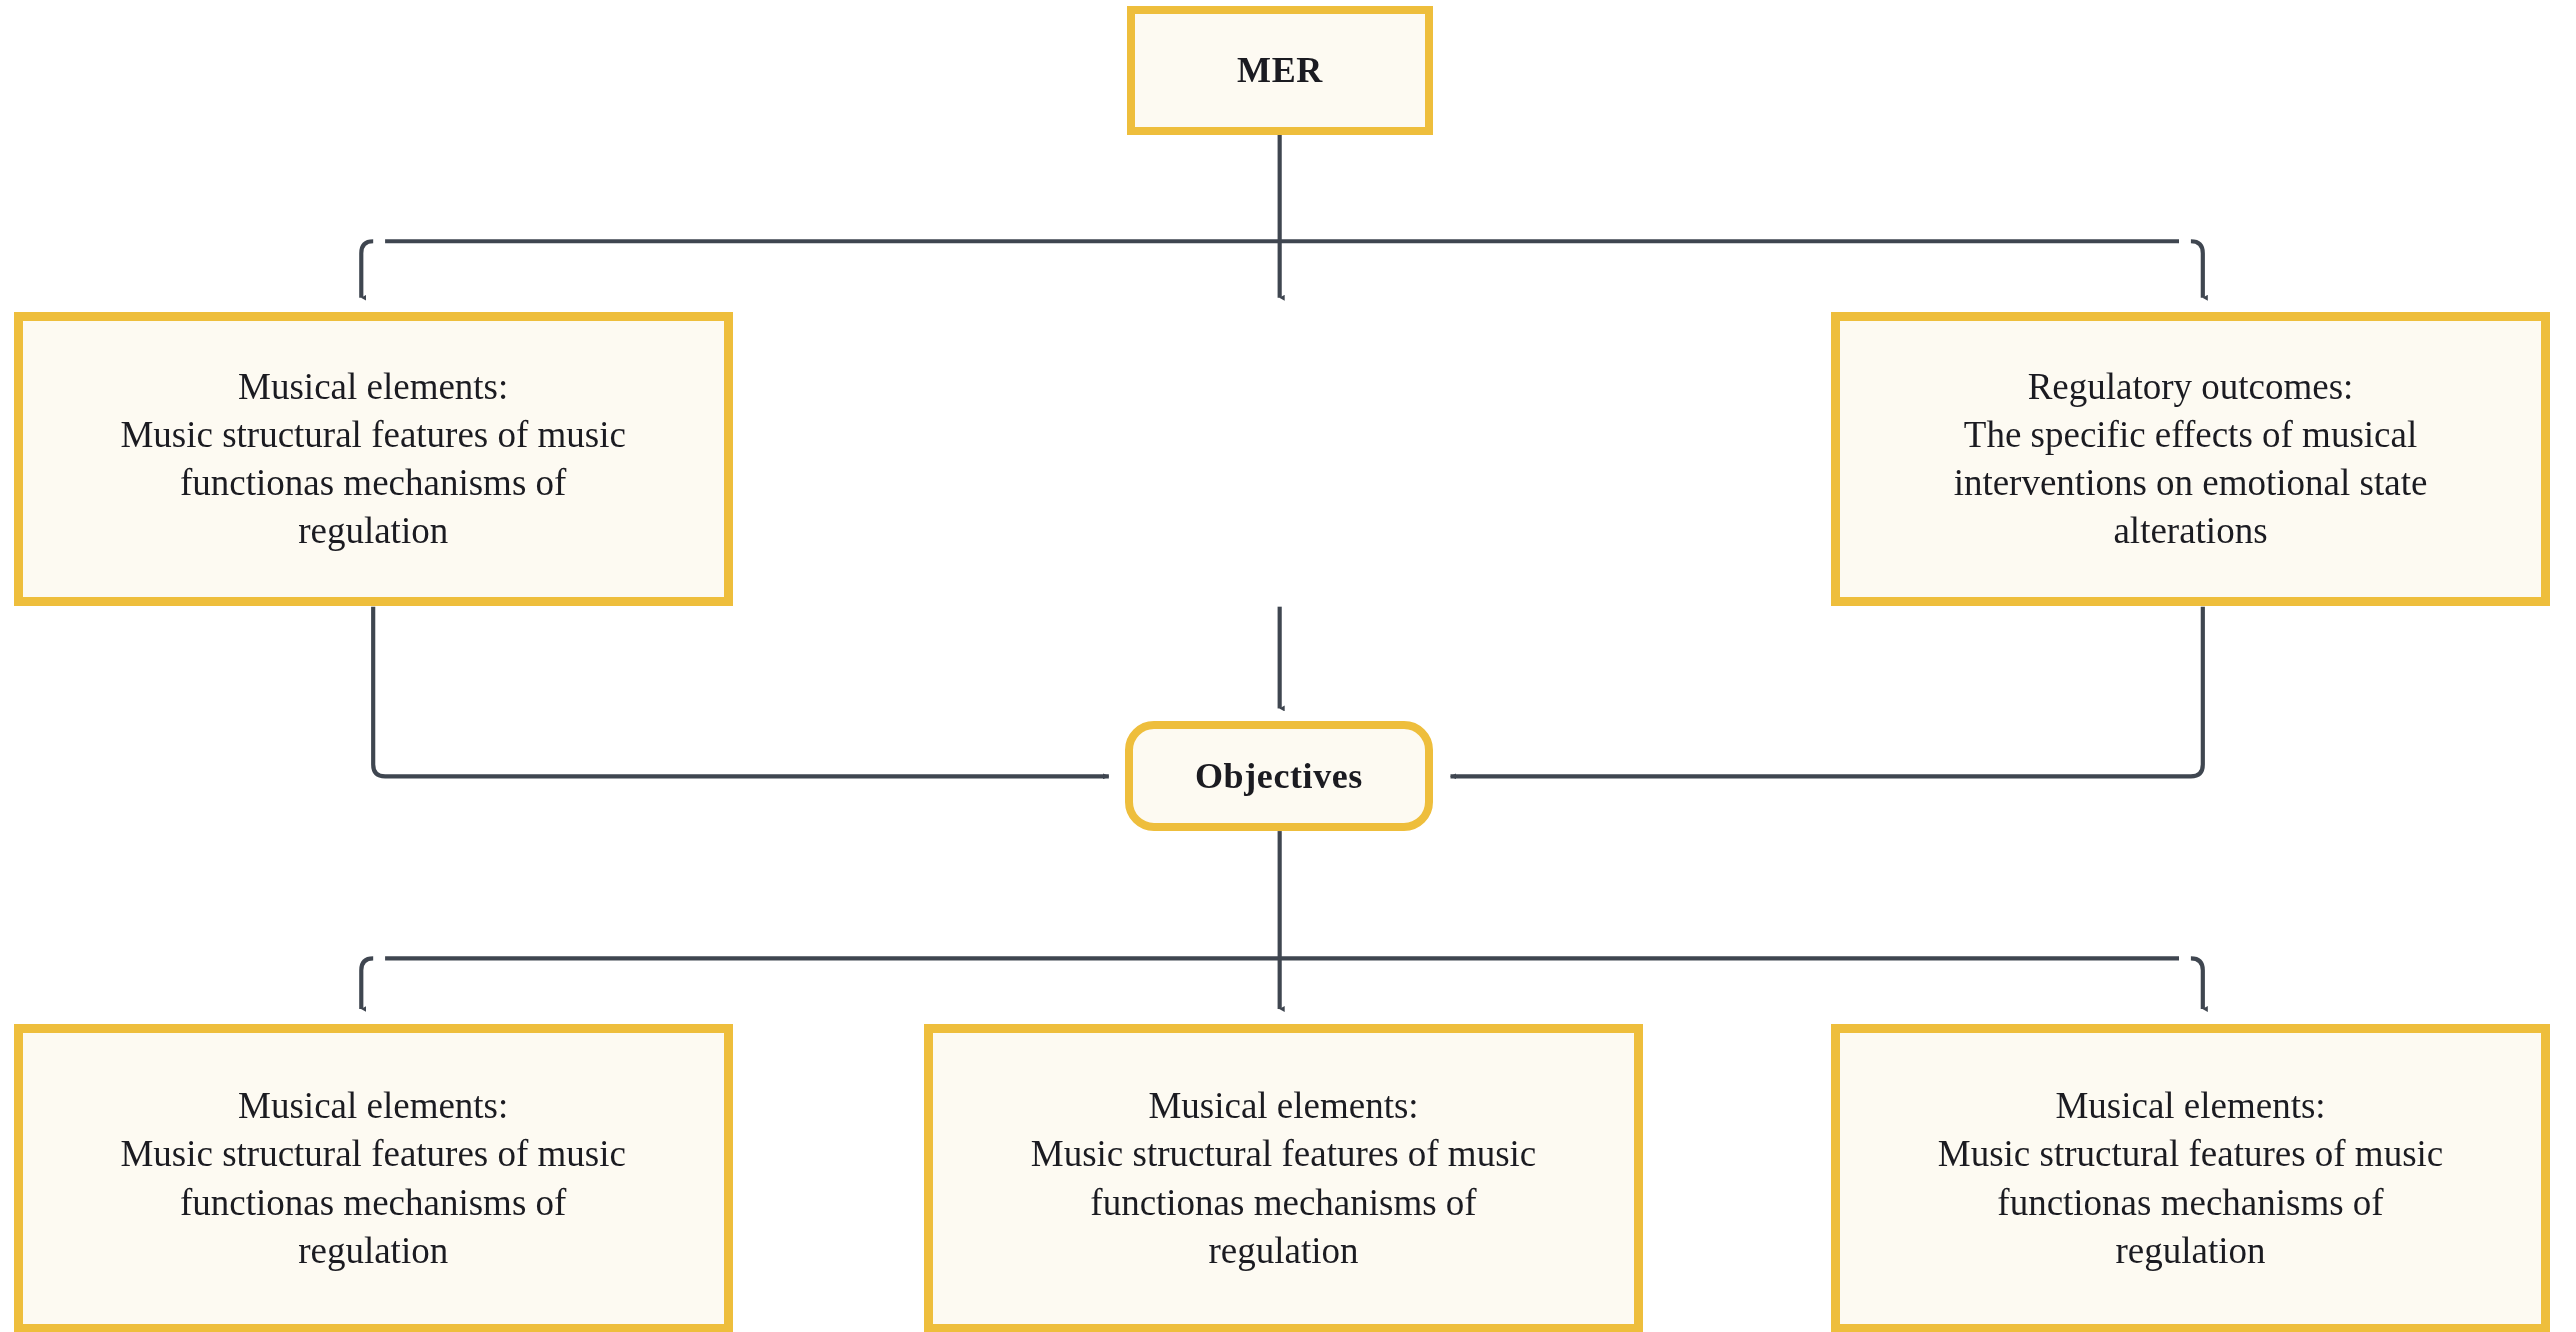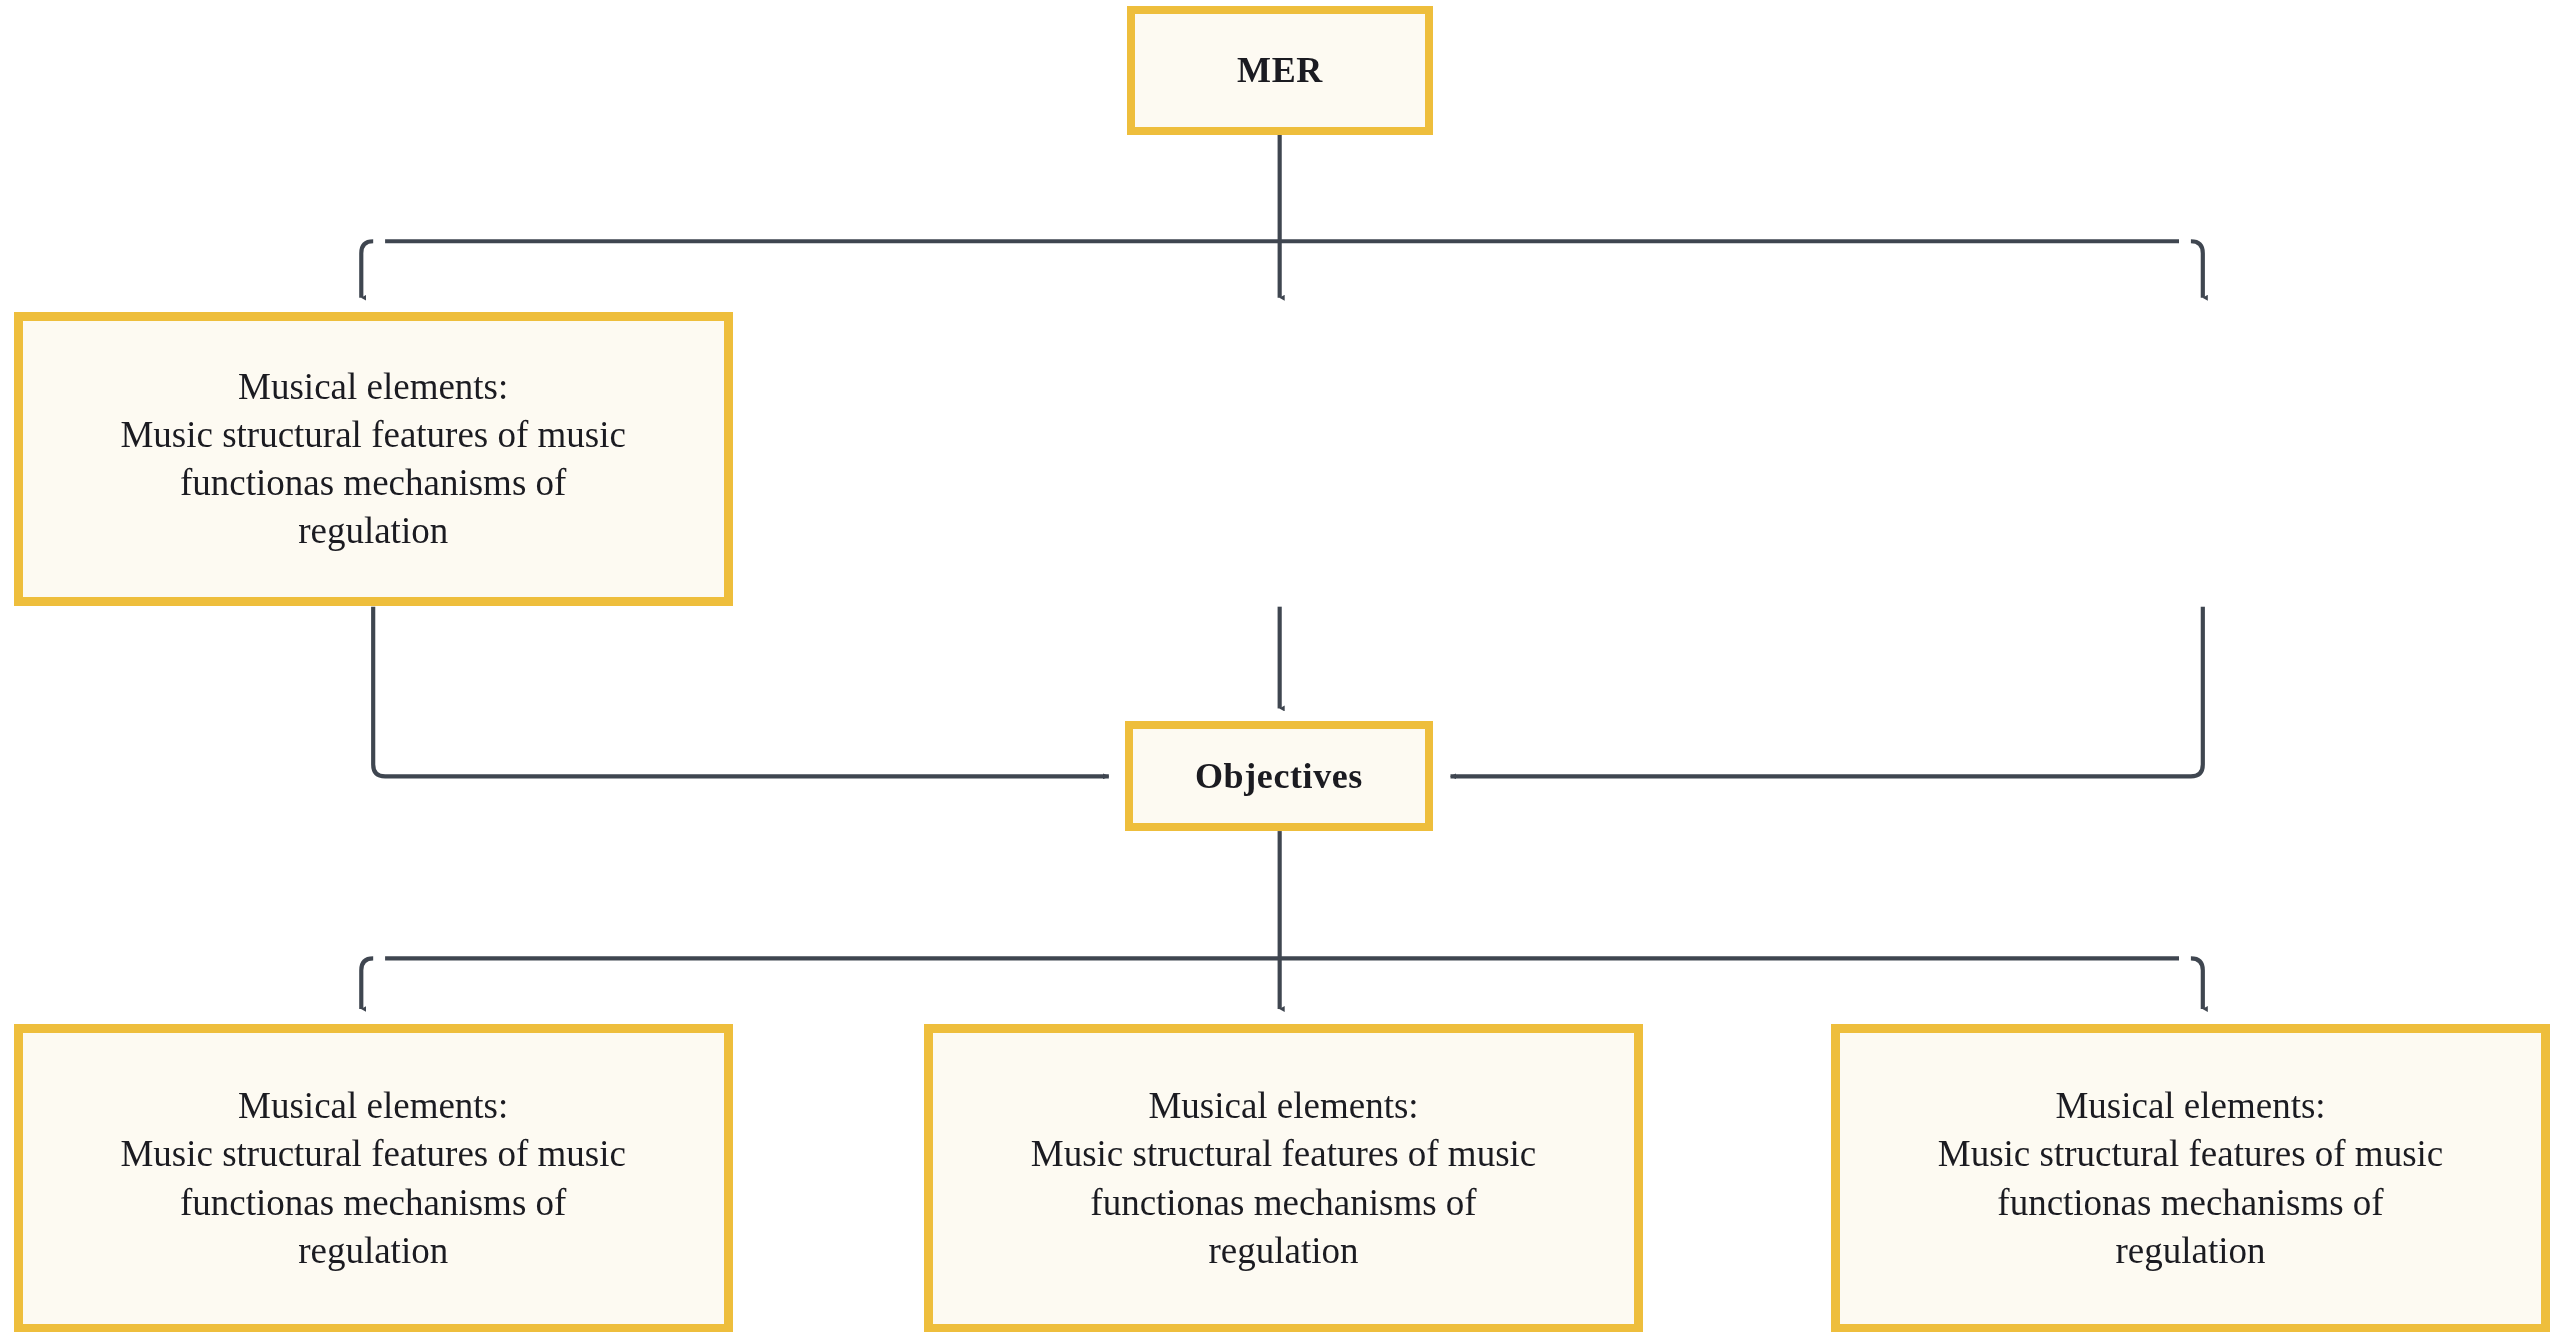--- a/index.html
+++ b/index.html
@@ -54,21 +54,21 @@
     letter-spacing: 0.6px;
   }
   .node.body .label {
     font-size: 37px;
   }
   
   #node-mer       { left: 1127px; top: 6px;   width: 306px;  height: 129px; }
   #node-musical-1 { left: 13.7px;   top: 312px;  width: 719px; height: 294px; }
   #node-emotional { left: 924px; top: 312px;  width: 719px; height: 294px; }
   #node-regulatory{ left: 1831px; top: 312px;  width: 719px; height: 294px; }
-  #node-objectives{ left: 1125px; top: 721px; width: 308px;  height: 110px; }
+  #node-objectives{ left: 1125px; top: 721px; width: 308px;  height: 110px; border-radius: 29px; }
   #node-musical-2 { left: 13.7px;   top: 1024px; width: 719px; height: 309px; }
   #node-musical-3 { left: 924px; top: 1024px; width: 719px; height: 309px; }
   #node-musical-4 { left: 1831px; top: 1024px; width: 719px; height: 309px; }
 </style>
 </head>
 <body>
 
 <div id="canvas">
 
   <svg id="wires" viewBox="0 0 4328 2239" width="2576" height="1333" aria-hidden="true">
@@ -110,20 +110,26 @@
   </div>
 
   <div class="node body" id="node-musical-1">
     <span class="label">Musical elements:
 Music structural features of music
 functionas mechanisms of
 regulation</span>
   </div>
 
 
+  <div class="node body" id="node-regulatory">
+    <span class="label">Regulatory outcomes:
+The specific effects of musical
+interventions on emotional state
+alterations</span>
+  </div>
 
   <div class="node head" id="node-objectives">
     <span class="label">Objectives</span>
   </div>
 
   <div class="node body" id="node-musical-2">
     <span class="label">Musical elements:
 Music structural features of music
 functionas mechanisms of
 regulation</span>

